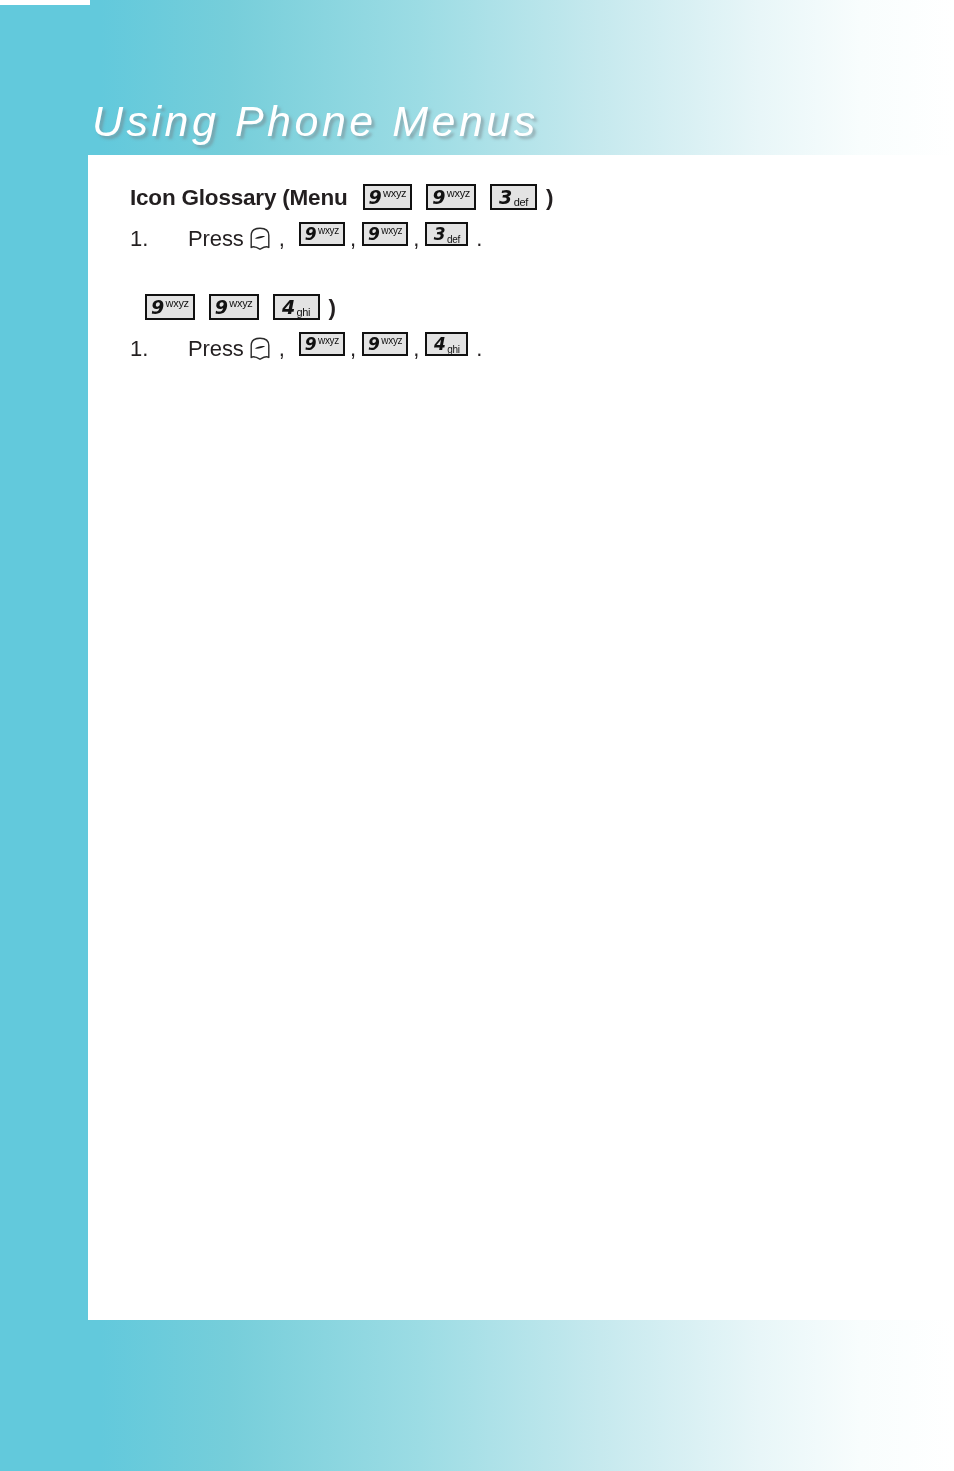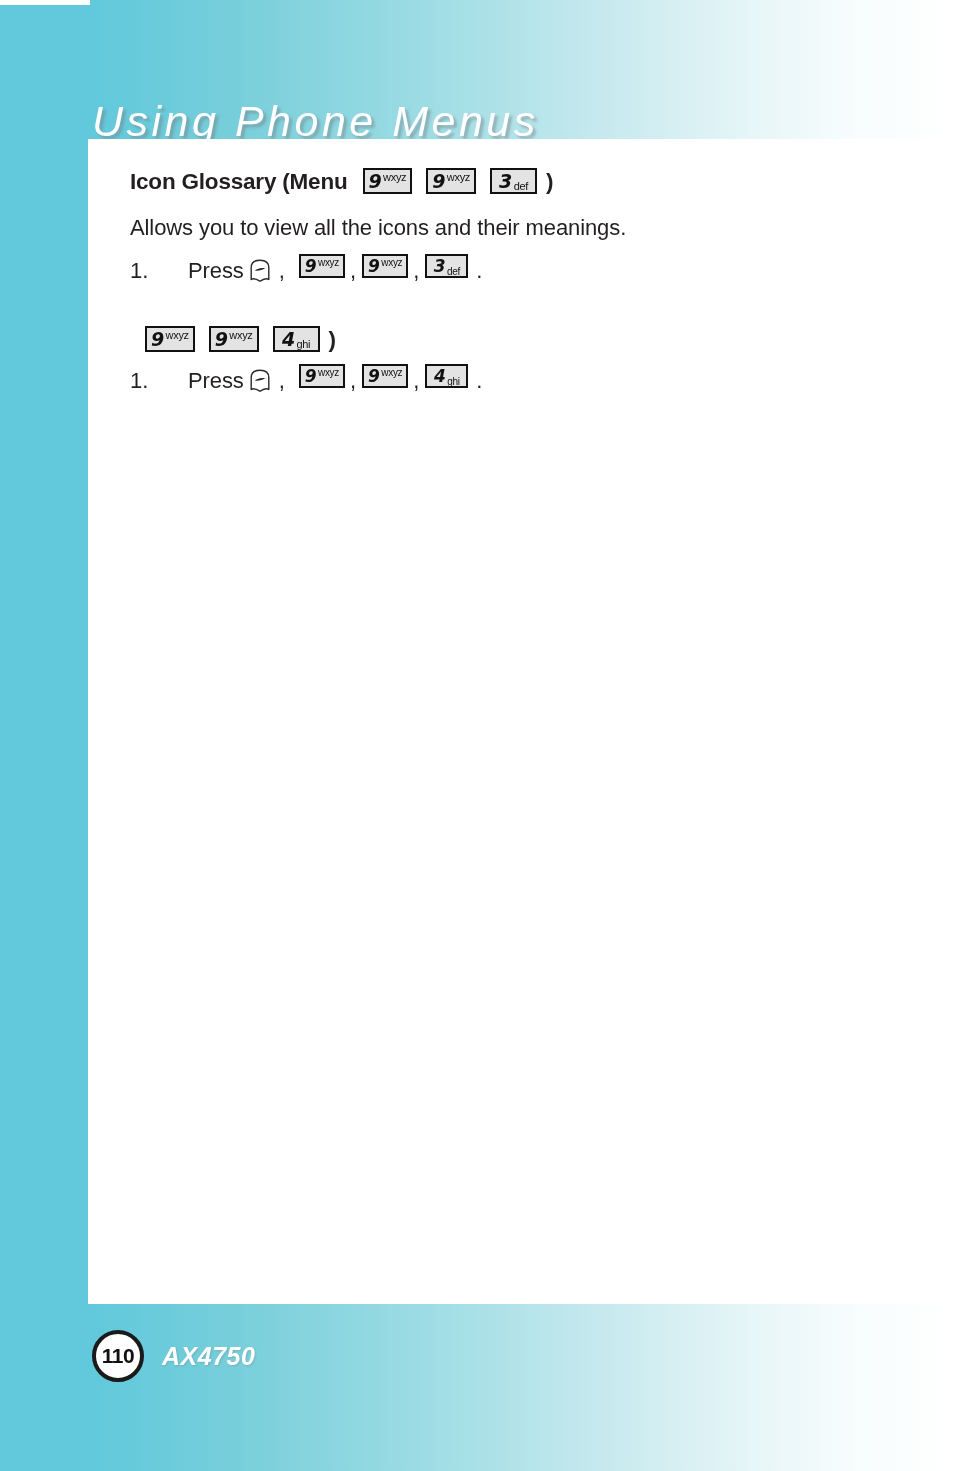--- a/index.html
+++ b/index.html
@@ -59,21 +59,21 @@
     letter-spacing: 3.5px;
     text-shadow: 3px 3px 3px rgba(120,130,135,0.55);
     white-space: nowrap;
     line-height: 50px;
   }
 
   
   .content-panel {
     position: absolute;
     left: 88px;
-    top: 139px;
+    top: 155px;
     width: 866px;
     height: 1165px;
     background: #ffffff;
   }
 
   .content-inner {
     position: absolute;
     left: 42px;
     top: 28px;
     width: 790px;
@@ -241,21 +241,20 @@
           </span>
           <span style="width:8px"></span>
           <span class="keybox kb-lg">
             <span class="kdigit">3</span>
             <span class="kletters baseline">def</span>
           </span>
           <span style="width:6px"></span>
           <span class="paren">)</span>
         </div>
 
-        <div class="section-desc">Allows you to view all the icons and their meanings.</div>
 
         <div class="step-row">
           <span class="step-num">1.</span>
           <span class="step-text">
             <span>Press</span>
 
             <span class="menukey">
               <svg viewBox="0 0 26 26" width="26" height="26">
                 <path d="M4.2 9.5 C4.2 4.6 8 2.2 13 2.2 C18 2.2 21.8 4.6 21.8 9.5
                          L21.8 21.5 C19 19.5 16 21.5 13 23.2 C10 21.5 7 19.5 4.2 21.5 Z" fill="#ffffff" stroke="#2b2b2b" stroke-width="1.4" stroke-linejoin="round"></path>
@@ -346,20 +345,14 @@
             </span>
             <span style="width:5px"></span>
             <span>.</span>
           </span>
         </div>
       </div>
 
     </div>
   </div>
 
-  <div class="footer">
-    <div class="page-badge">
-      <span>110</span>
-    </div>
-    <div class="model-name">AX4750</div>
-  </div>
 
 </div>
 
 </body></html>

